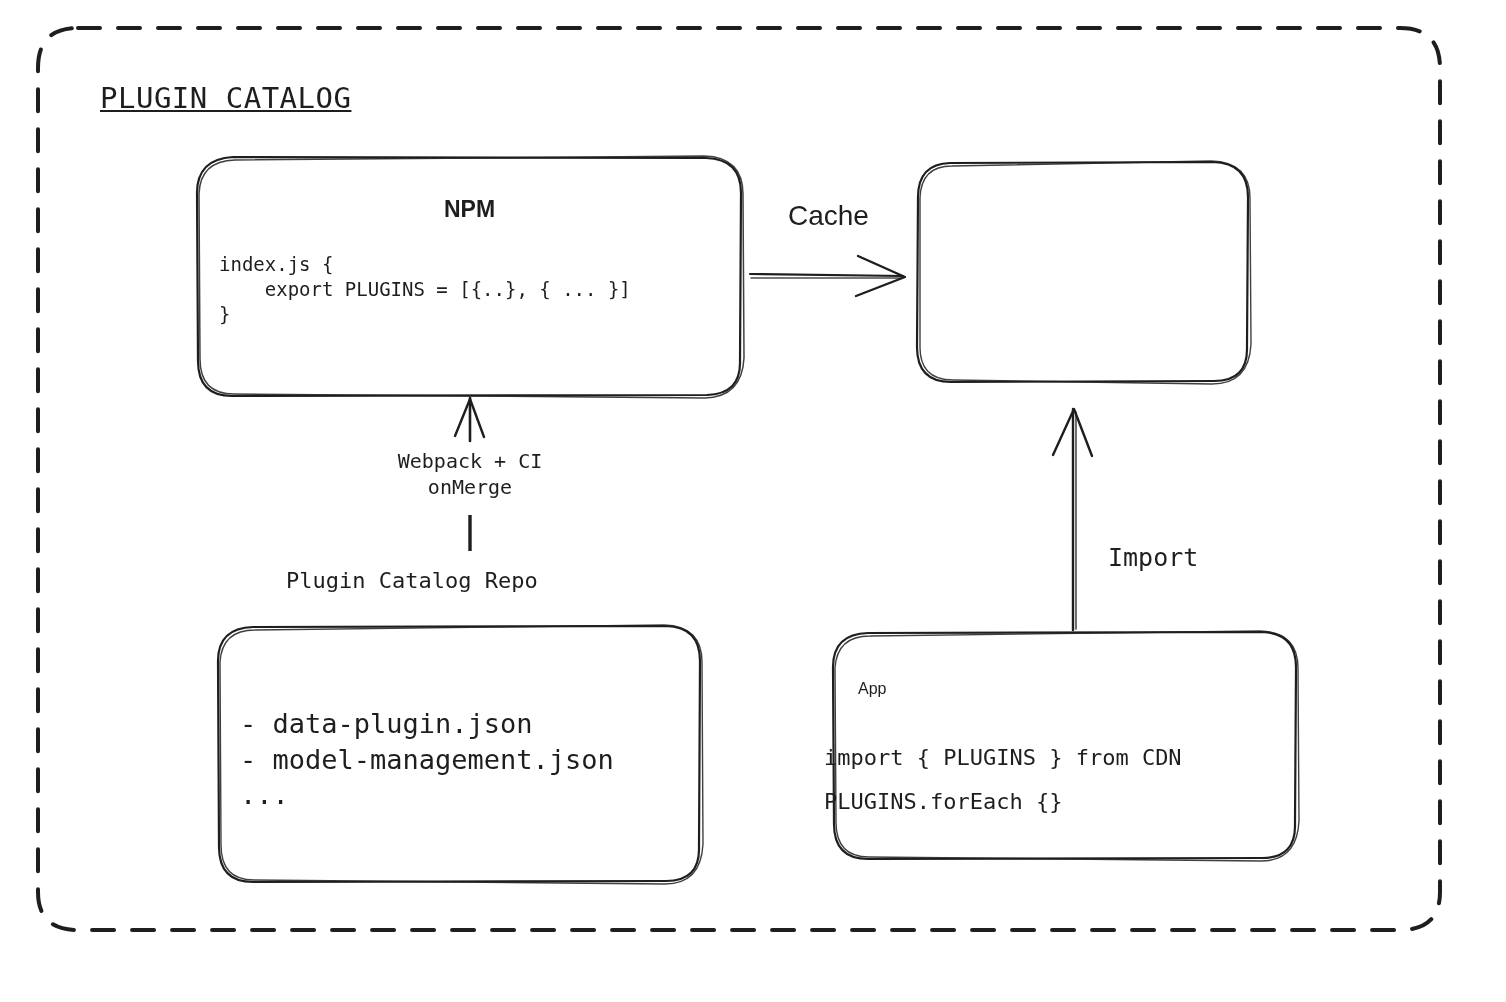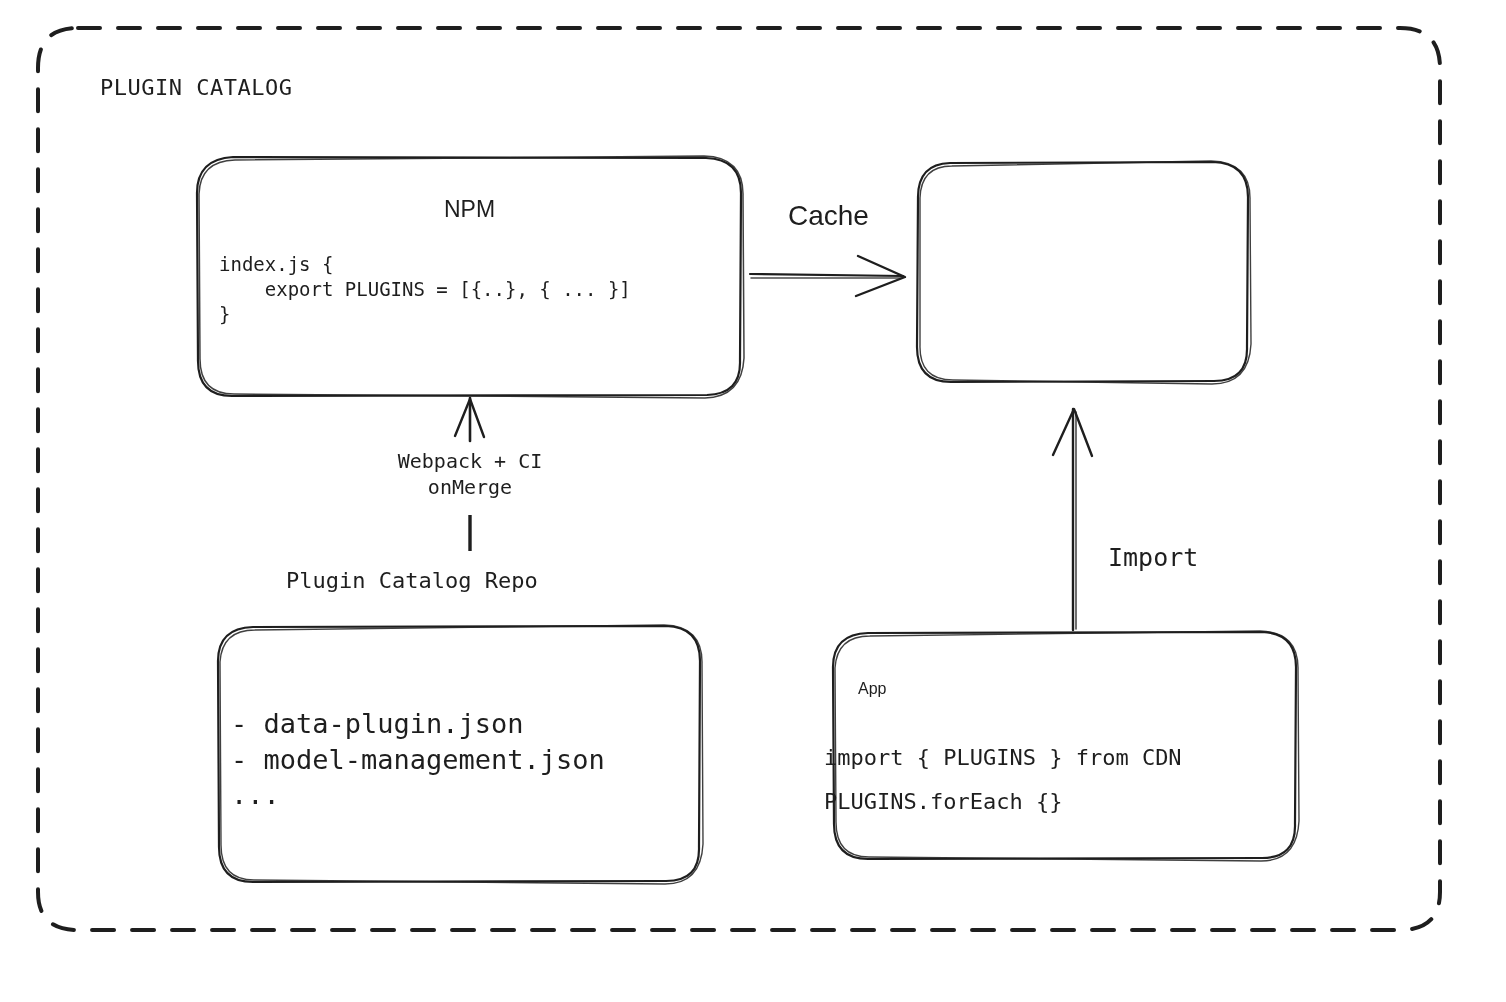--- a/index.html
+++ b/index.html
@@ -31,33 +31,34 @@
   .mono {
     font-family: "DejaVu Sans Mono", monospace;
   }
   .sans {
     font-family: "Liberation Sans", sans-serif;
   }
 
   
   #container-title {
     left: 100px;
-    top: 74px;
-    font-size: 22px;
+    top: 80px;
+    font-size: 29px;
     letter-spacing: 0.5px;
+    text-decoration: underline;
   }
 
   
   #npm-title {
     left: 197px;
     top: 195px;
     width: 545px;
     text-align: center;
     font-size: 23px;
-    font-weight: 400;
+    font-weight: 700;
   }
   #npm-code {
     left: 219px;
     top: 252px;
     font-size: 19px;
     line-height: 1.32;
   }
 
   
   #cdn-title {
@@ -87,21 +88,21 @@
 
   
   #repo-label {
     left: 286px;
     top: 567px;
     font-size: 22px;
   }
 
   
   #repo-list {
-    left: 224px;
+    left: 233px;
     top: 706px;
     font-size: 27px;
     line-height: 1.32;
     padding-left: 7px;
   }
 
   
   #app-title {
     left: 858px;
     top: 679px;

